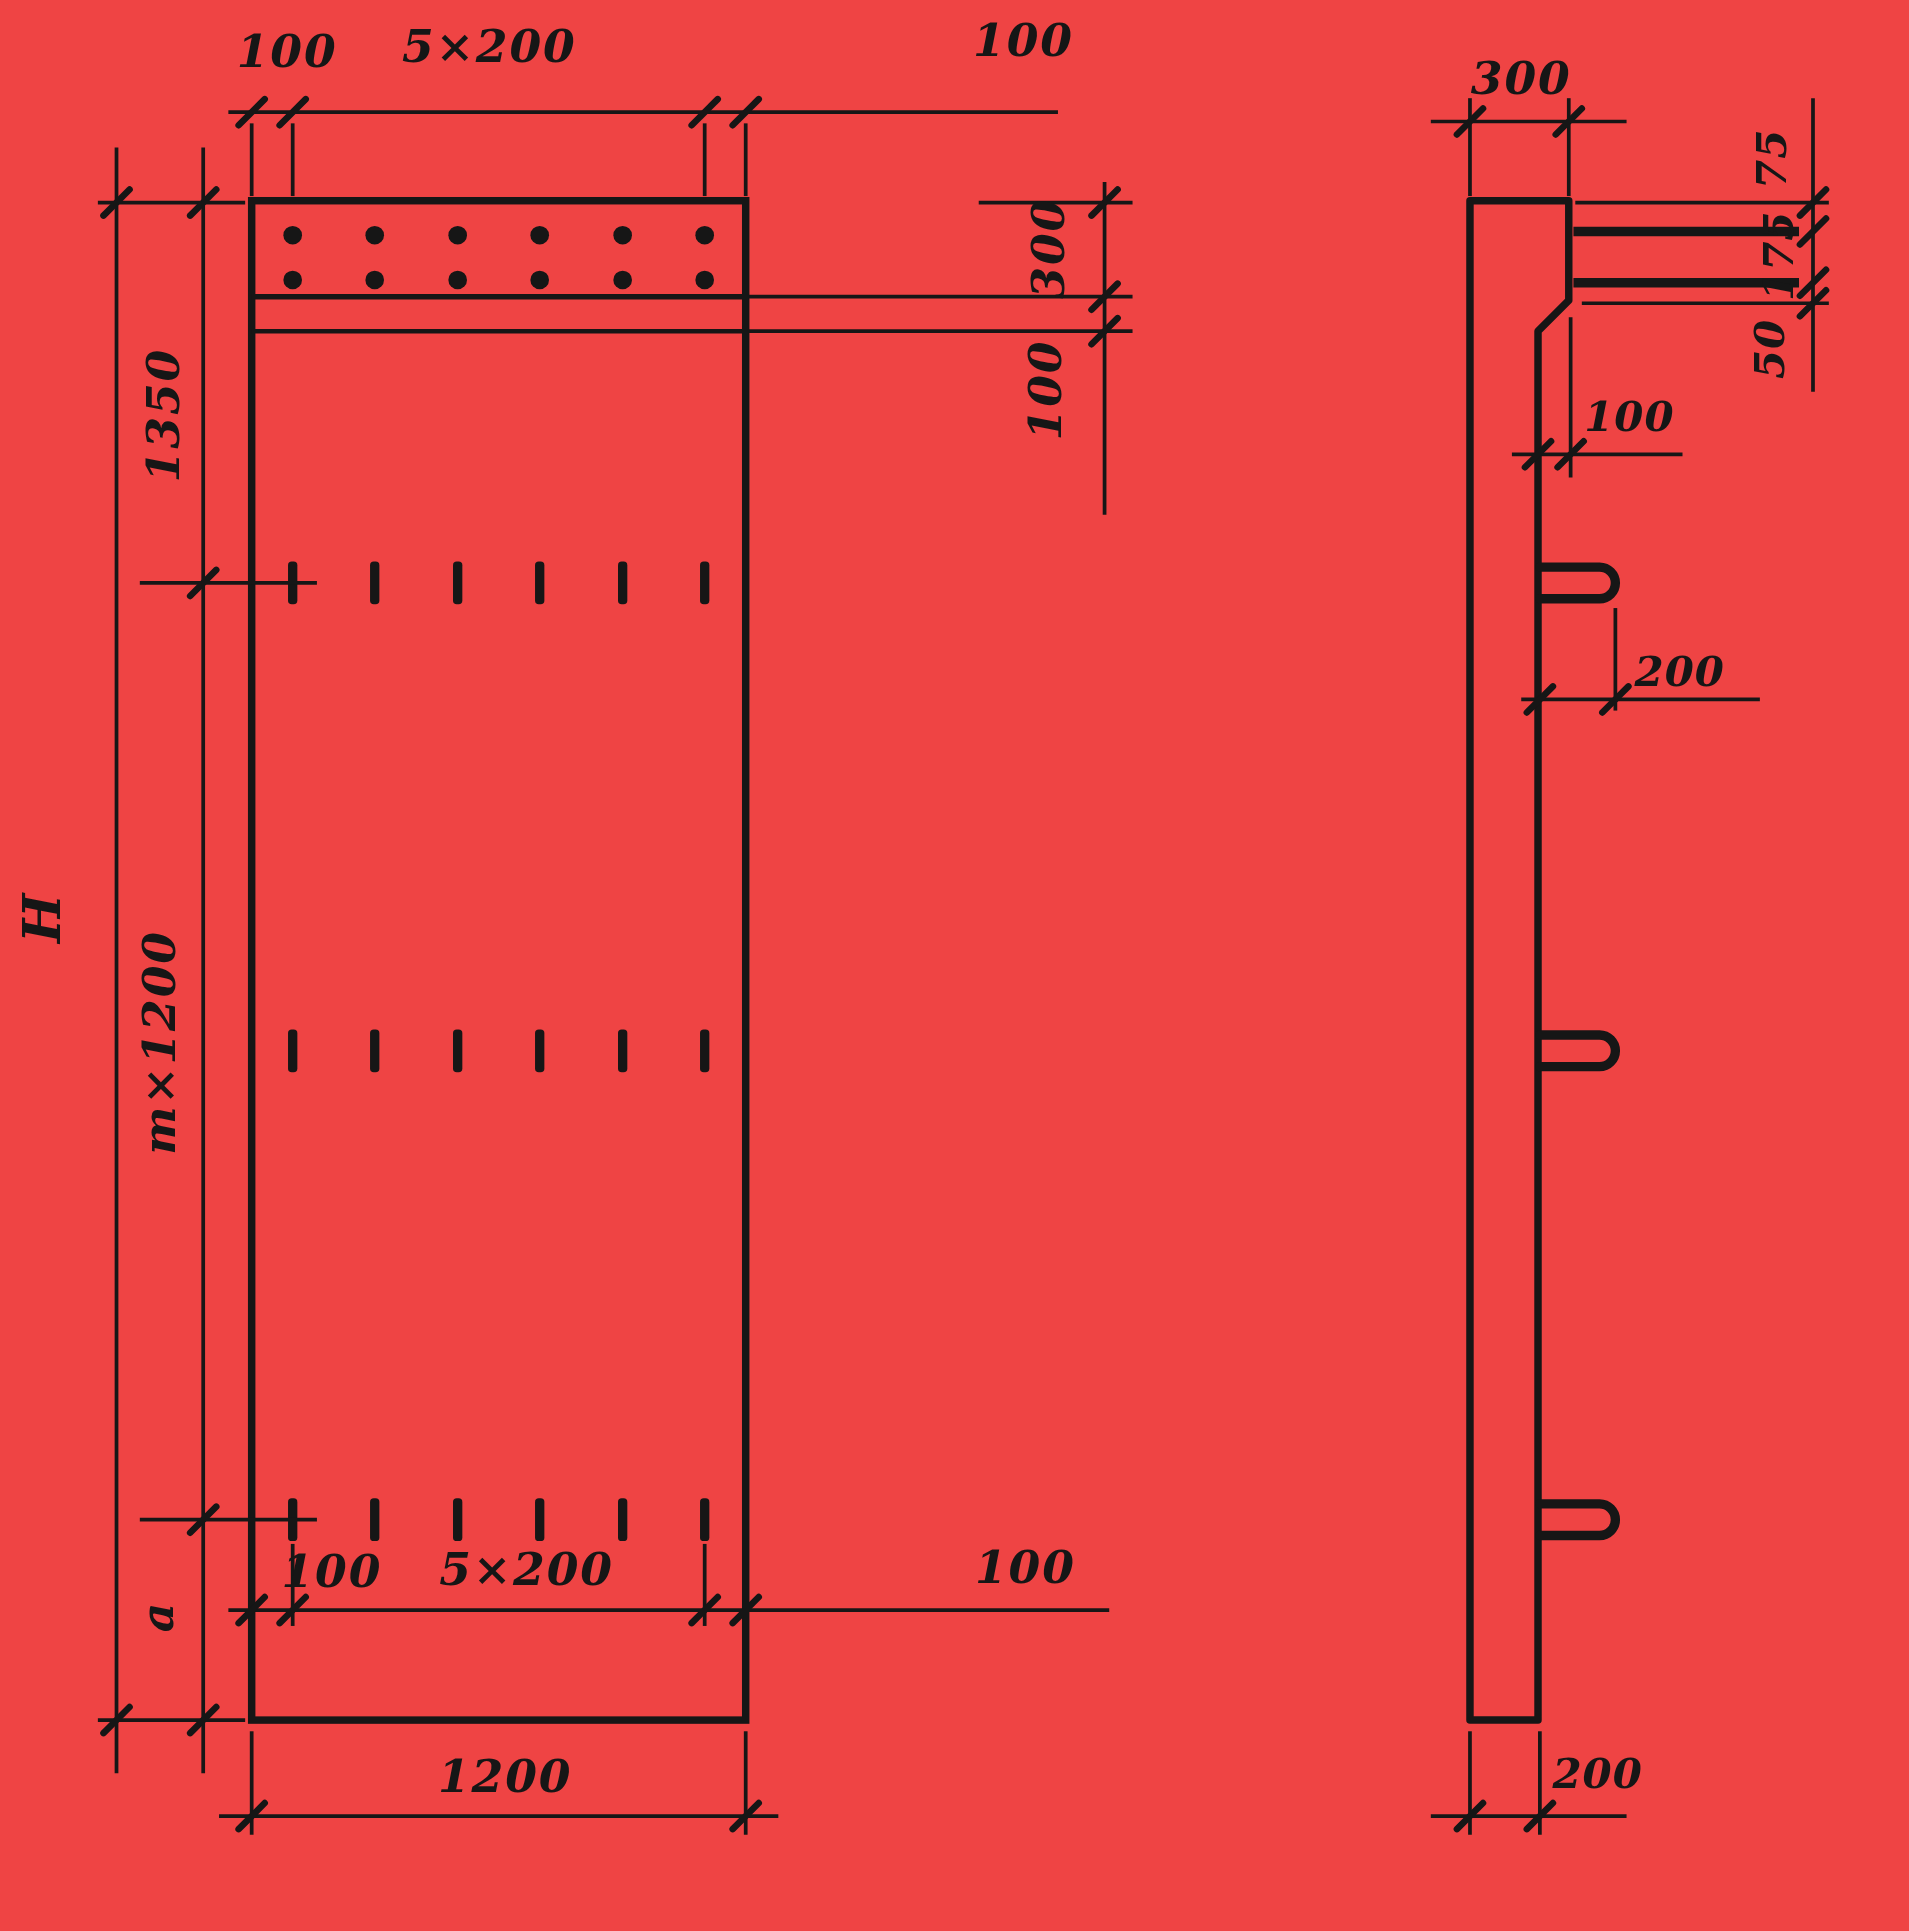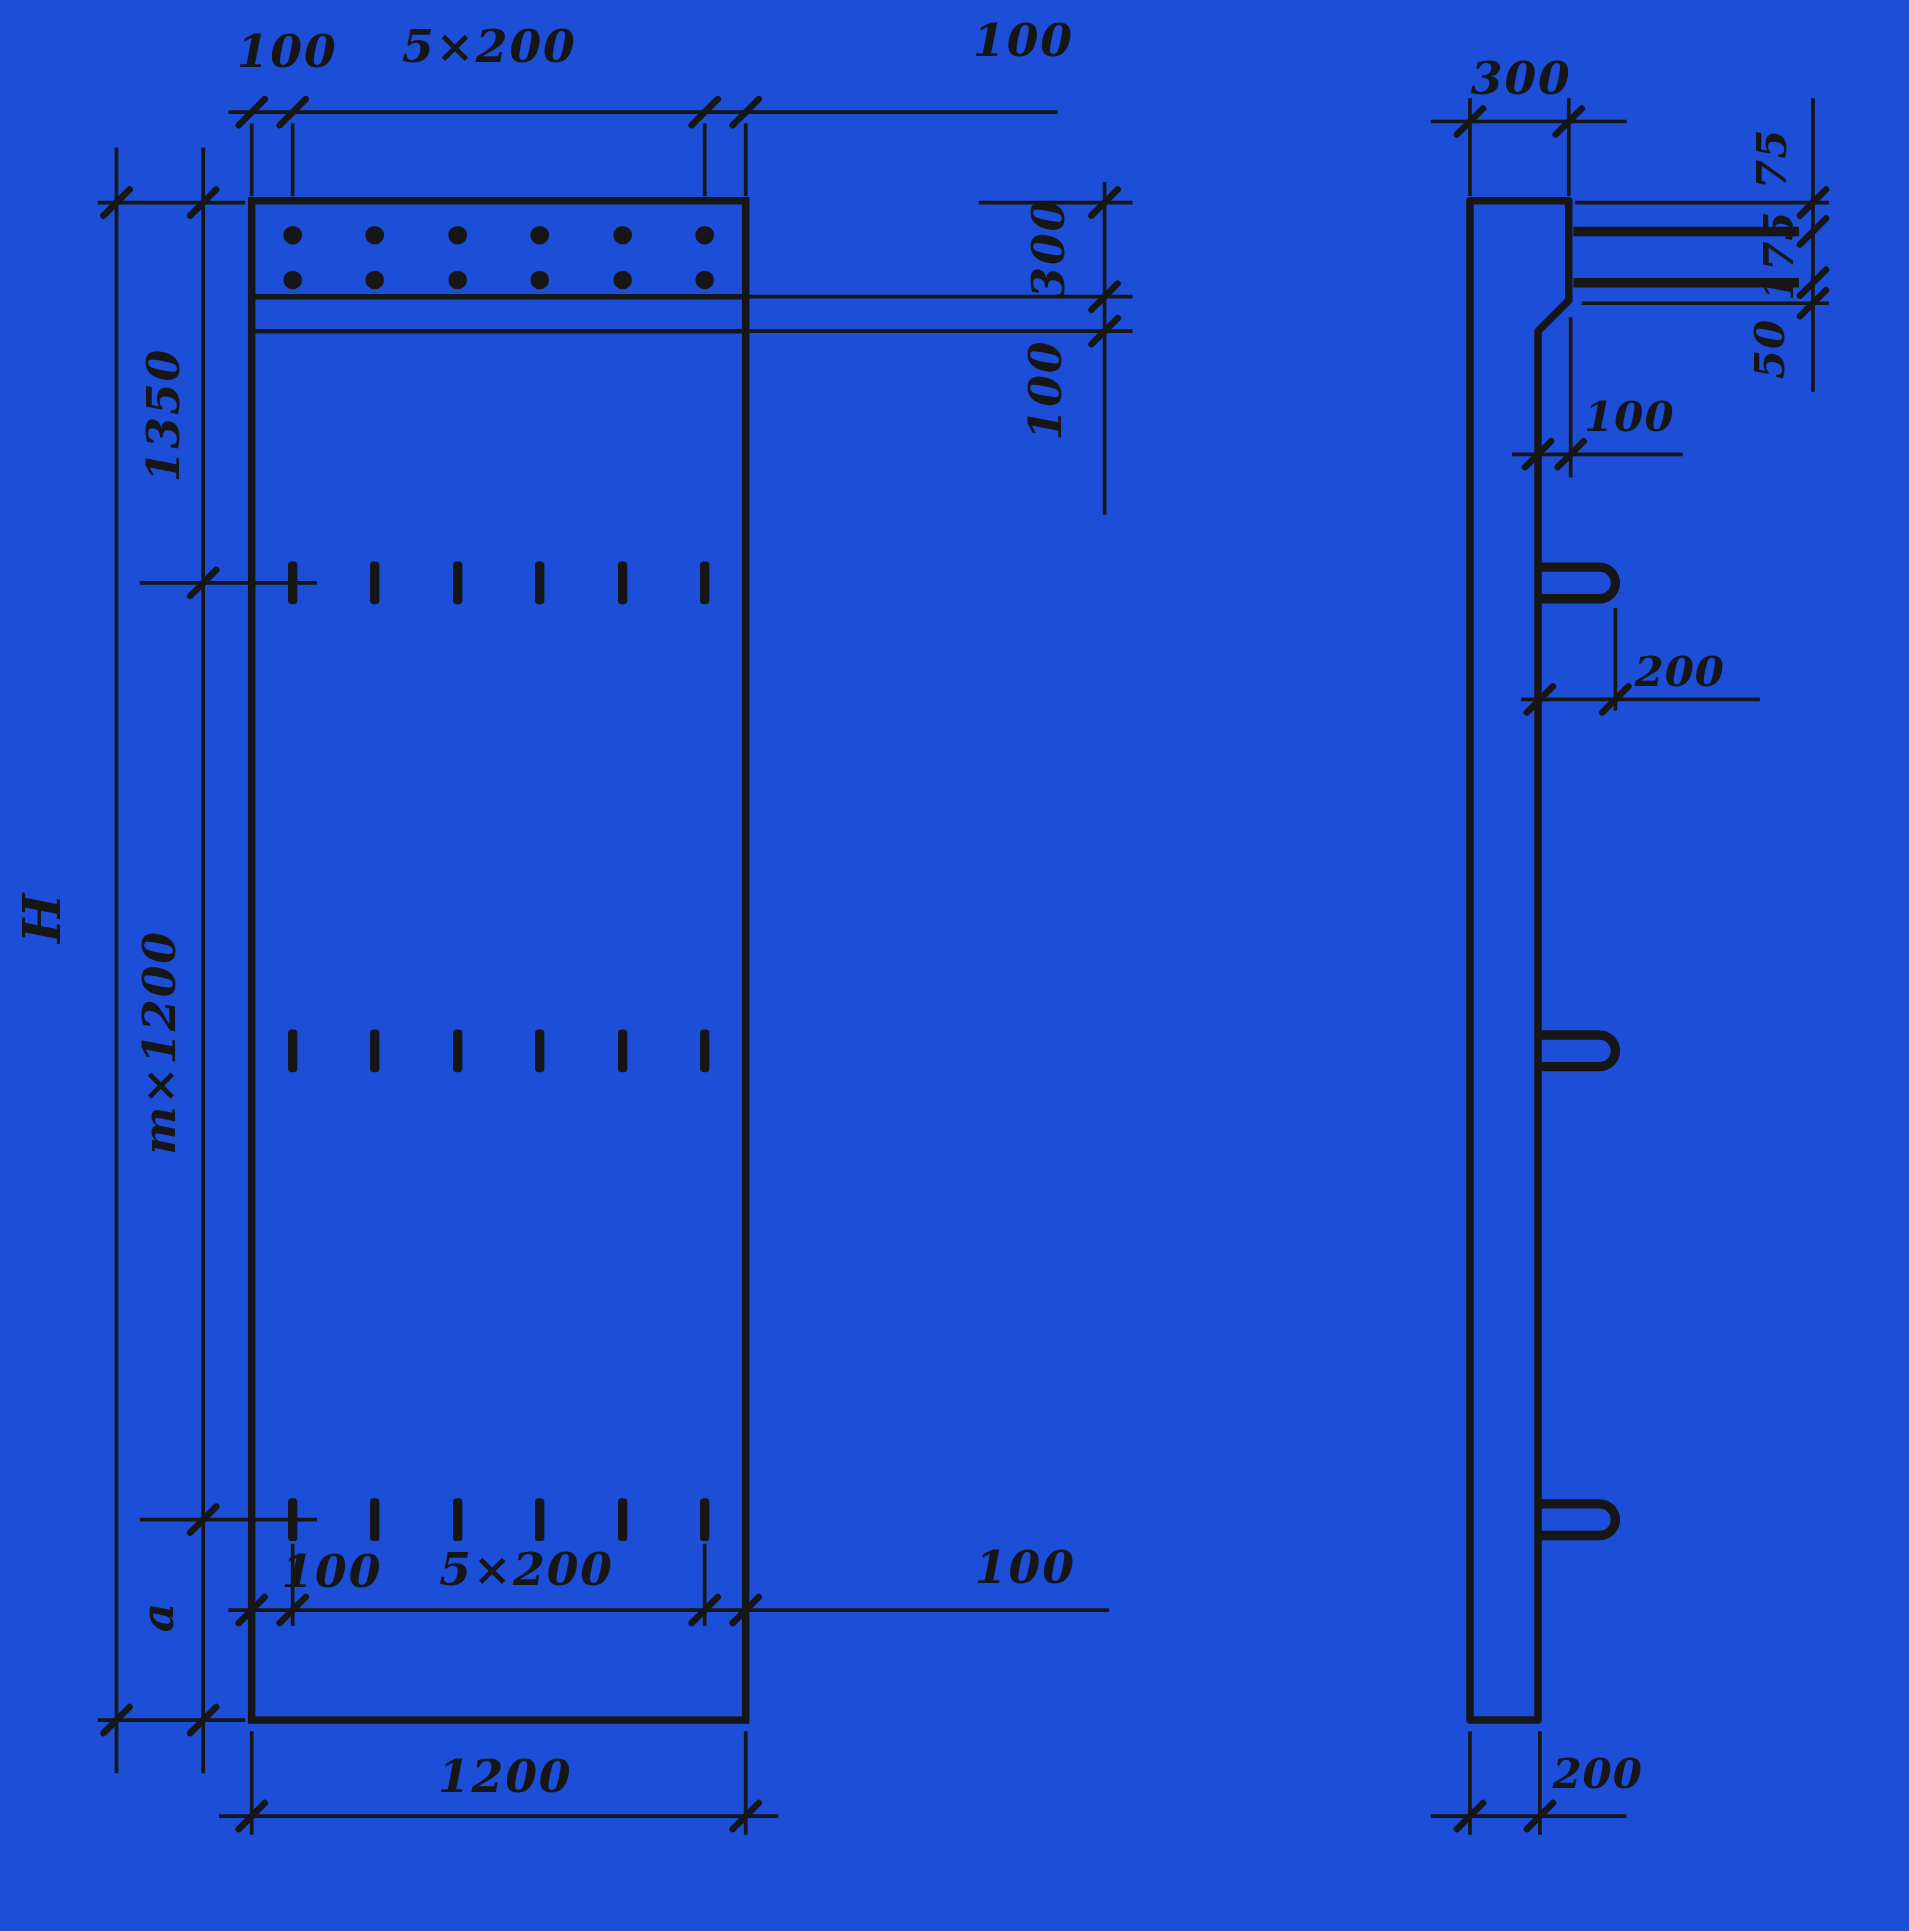--- a/index.html
+++ b/index.html
@@ -1,16 +1,16 @@
 <!DOCTYPE html>
 <html style="font-size:15px"><head>
 <meta charset="utf-8">
 <style>
   html,body{margin:0;padding:0;background:#ffffff;}
-  .canvas{width:1909px;height:1932px;background:#1d4ed8;}
+  .canvas{width:1909px;height:1932px;background:#ef4444;}
   svg{display:block;}
   .ink{stroke:#161616;}
   .dim-label{
     font-family:"DejaVu Serif","Liberation Serif",serif;
     font-style:italic;font-weight:700;
     fill:#161616;
   }
   .sz48{font-size:49px;letter-spacing:2px;}
   .sz44{font-size:45px;letter-spacing:1px;}
   .sz54{font-size:56px;}

